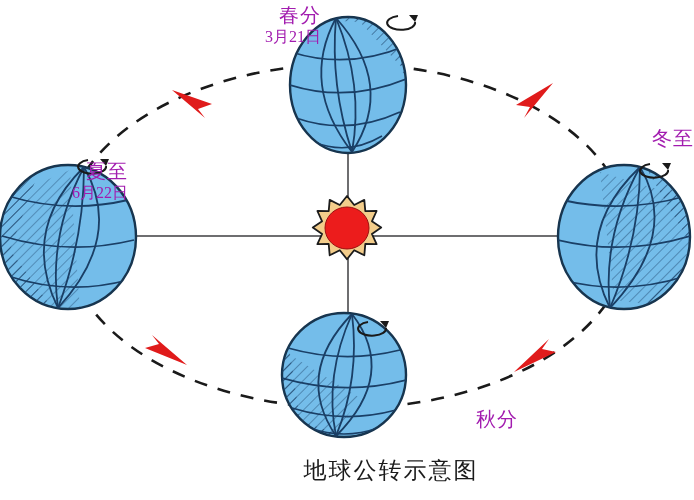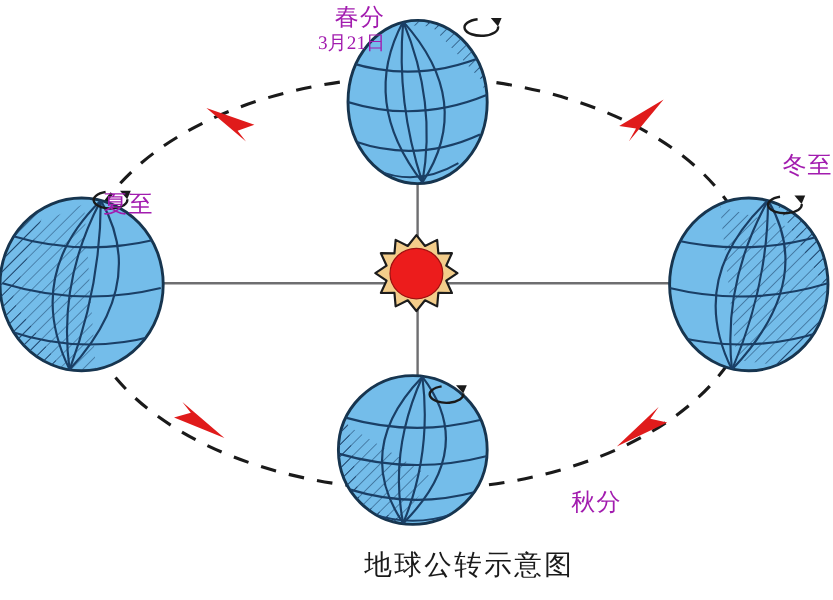--- a/index.html
+++ b/index.html
@@ -226,20 +226,21 @@
 
   </svg>
 
   <div class="label" id="label-spring">
     <span class="season">春分</span>
     <span class="date">3月21日</span>
   </div>
 
   <div class="label" id="label-summer">
     <span class="season">夏至</span>
+    <span class="date">6月22日</span>
   </div>
 
   <div class="label" id="label-winter">
     <span class="season">冬至</span>
   </div>
 
   <div class="label" id="label-autumn">
     <span class="season">秋分</span>
   </div>
 

